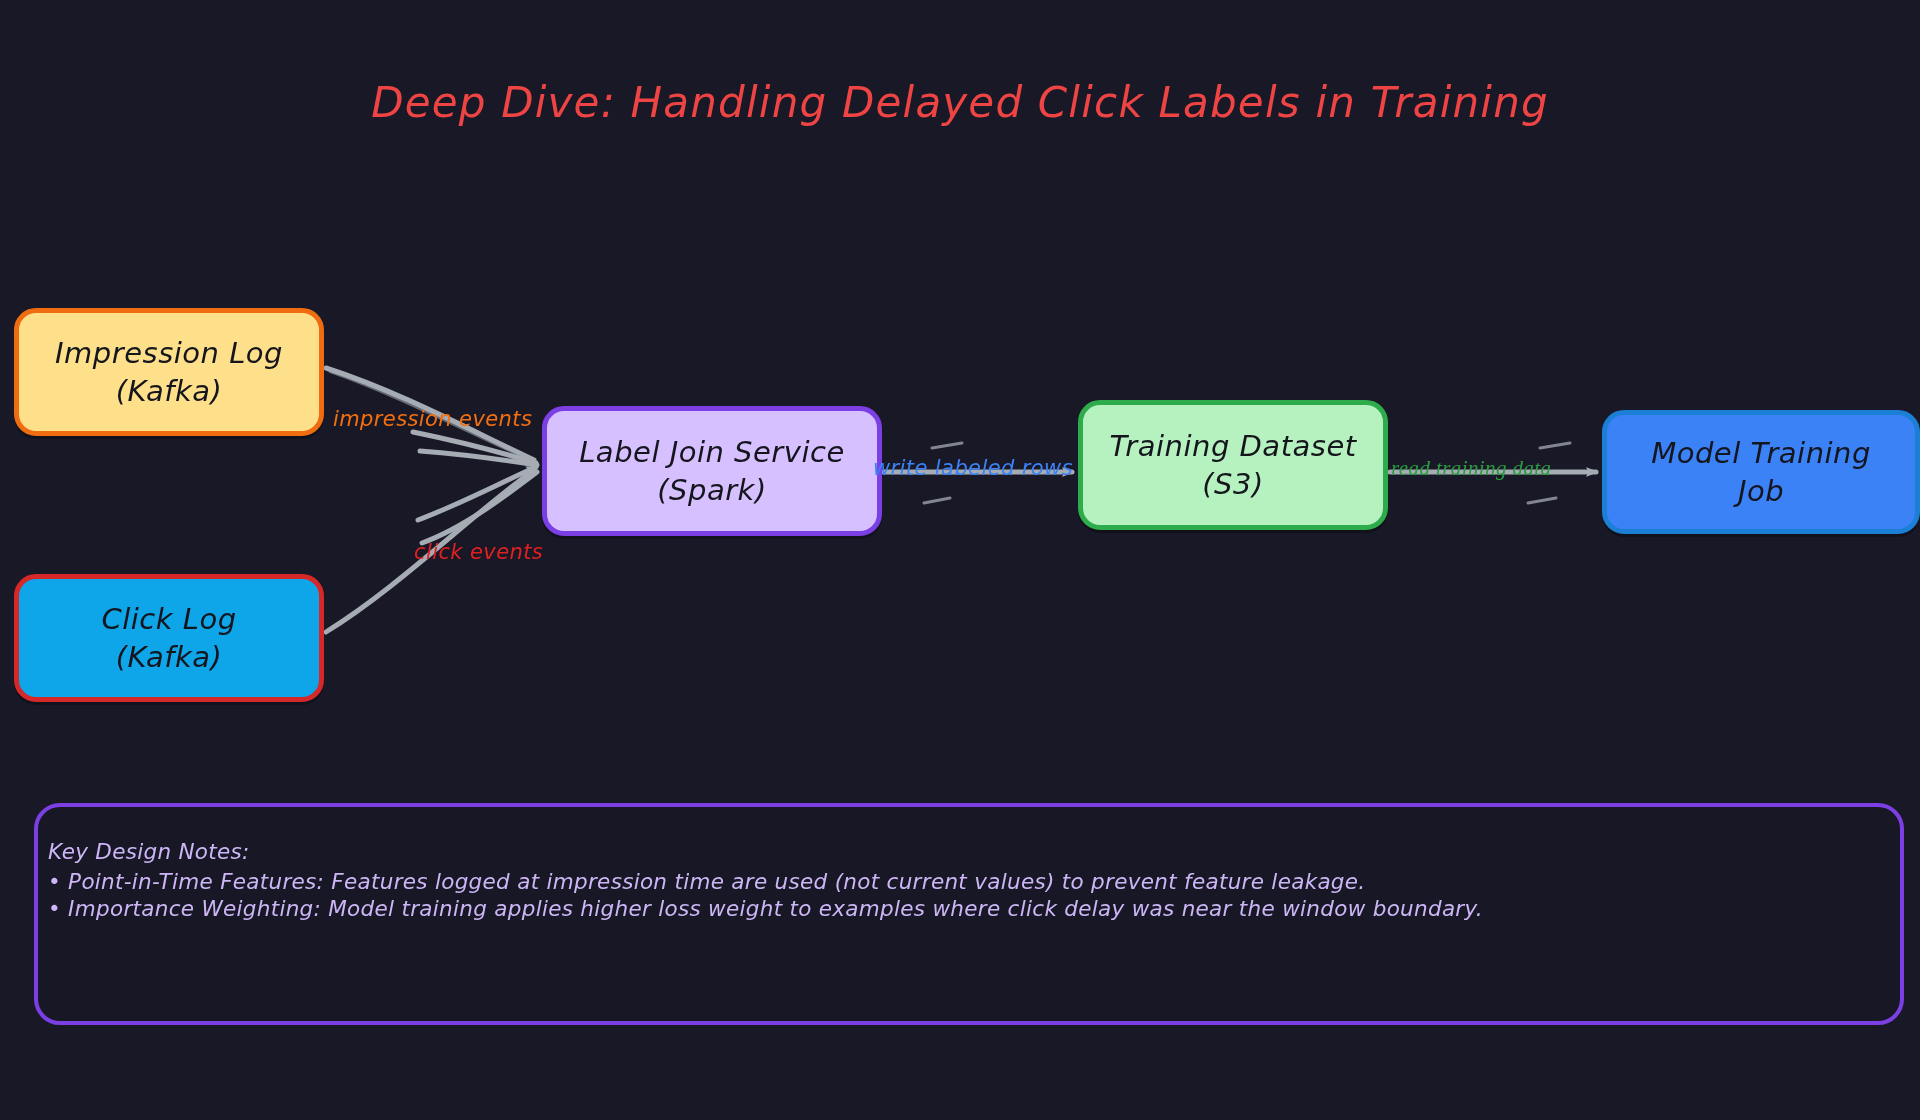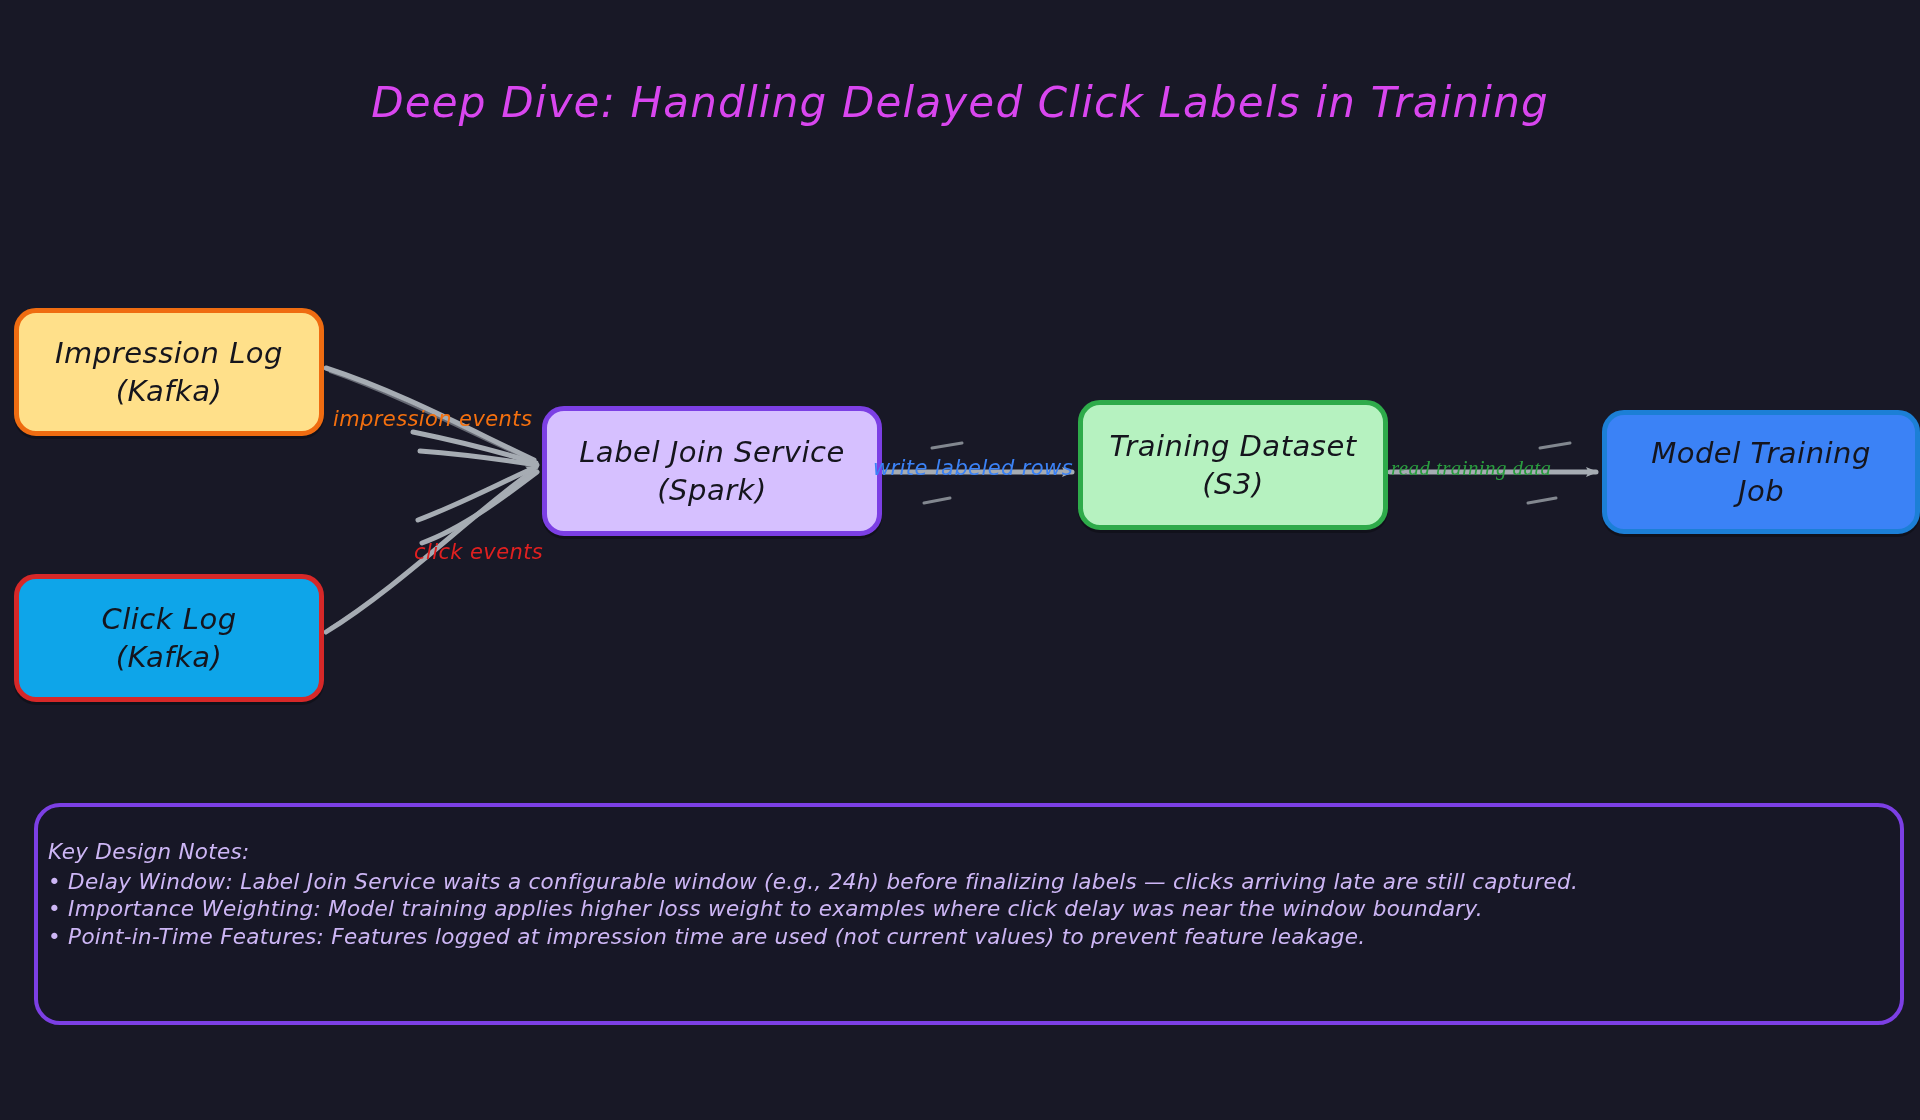--- a/index.html
+++ b/index.html
@@ -31,21 +31,21 @@
   
   .diagram-title {
     position: absolute;
     left: 0;
     top: 78px;
     width: 1920px;
     text-align: center;
     font-size: 42px;
     font-style: italic;
     letter-spacing: 1.2px;
-    color: #d946ef;
+    color: #ef4444;
     font-family: "DejaVu Sans", sans-serif;
     white-space: nowrap;
   }
   
   .node {
     position: absolute;
     box-sizing: border-box;
     border-radius: 22px;
     display: flex;
     align-items: center;
@@ -201,18 +201,17 @@
   </div>
 
   <div class="edge-label" id="edge-label-impression">impression events</div>
   <div class="edge-label" id="edge-label-click">click events</div>
   <div class="edge-label" id="edge-label-write">write labeled rows</div>
   <div class="edge-label" id="edge-label-read">read training data</div>
 
   <div id="notes-panel"></div>
   <div id="notes-body">
     <span class="note-head">Key Design Notes:</span>
-    <span class="note-line">• Delay Window: Label Join Service waits a configurable window (e.g., 24h) before finalizing labels — clicks arriving late are still captured.</span>
+    <span class="note-line">• Point-in-Time Features: Features logged at impression time are used (not current values) to prevent feature leakage.</span>
     <span class="note-line">• Importance Weighting: Model training applies higher loss weight to examples where click delay was near the window boundary.</span>
-    <span class="note-line">• Point-in-Time Features: Features logged at impression time are used (not current values) to prevent feature leakage.</span>
   </div>
 
 </div>
 
 </body></html>

